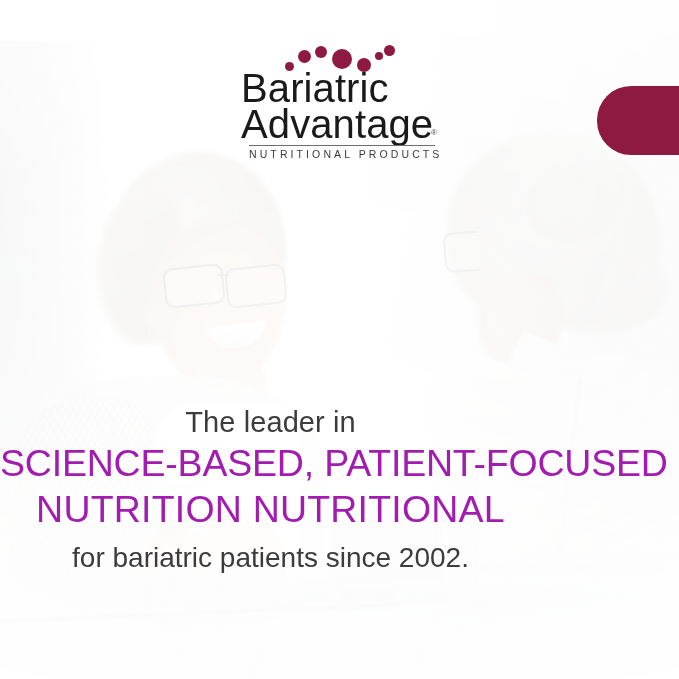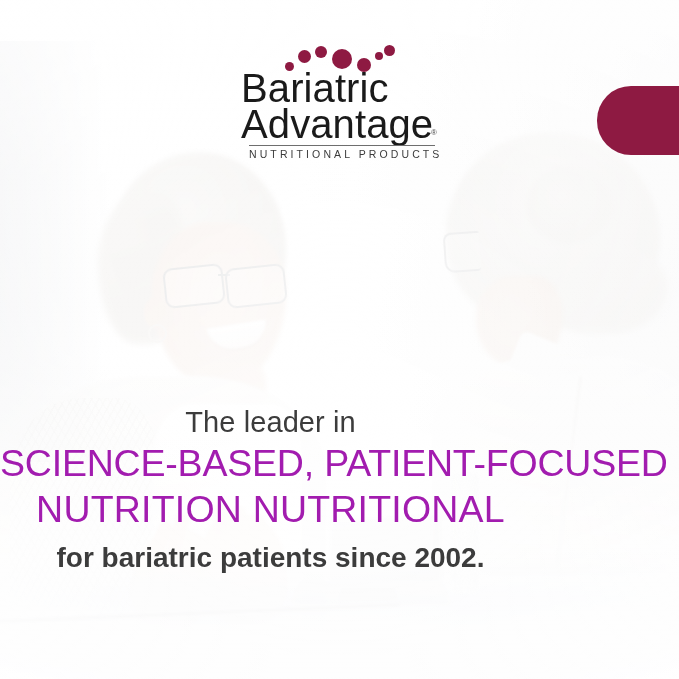--- a/index.html
+++ b/index.html
@@ -429,21 +429,21 @@
     font-weight: 400;
     color: #a21caf;
     letter-spacing: -.2px;
     line-height: 46px;
     white-space: nowrap;
   }
   .hl-main.line2 { letter-spacing: .2px; }
   .hl-sub {
     margin-top: 8px;
     font-size: 28px;
-    font-weight: 700;
+    font-weight: 400;
     color: #3c3c3c;
     line-height: 36px;
   }
 
   
   .disclaimer {
     position: absolute;
     left: 0;
     top: 651px;
     width: 679px;

